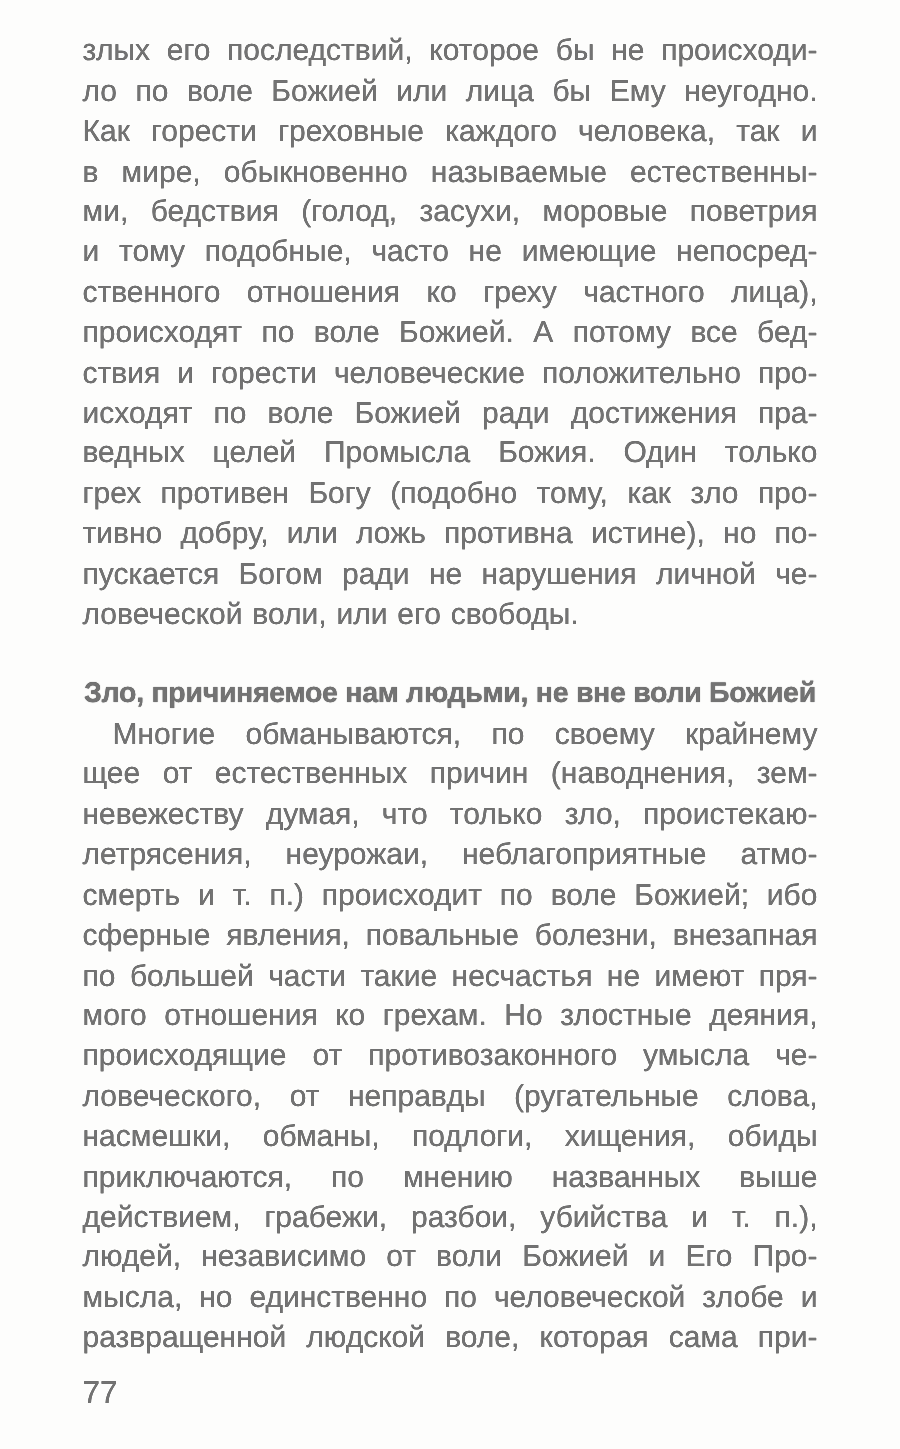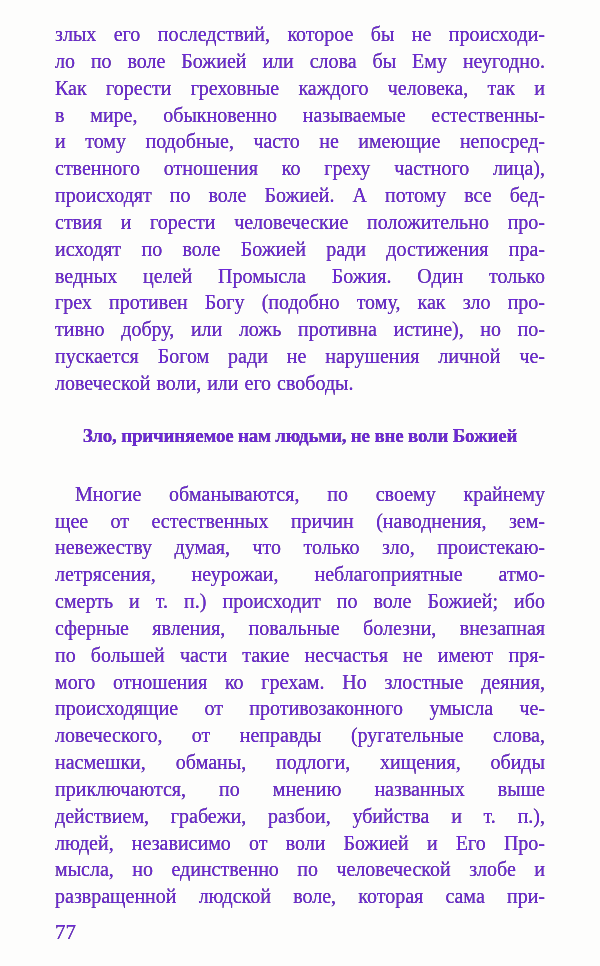--- a/index.html
+++ b/index.html
@@ -7,41 +7,40 @@
     padding: 0;
     background: #fdfdfc;
   }
   .page {
     position: relative;
     width: 600px;
     height: 966px;
     box-sizing: border-box;
     padding: 21px 55px 0 55px;
     background: #fdfdfc;
-    font-family: Liberation Serif, serif;
-    color: #6d28d9;
+    font-family: Liberation Sans, sans-serif;
+    color: #737373;
     overflow: hidden;
   }
   .body-text {
     width: 490px;
   }
   .paragraph .line {
     font-size: 20px;
     line-height: 26.85px;
     word-spacing: 1px;
     text-align: justify;
     text-align-last: justify;
     text-shadow: 0 0 0.4px rgba(22,22,22,0.85);
   }
   .paragraph .line.last {
     text-align-last: left;
   }
   .indent-first .line:first-child {
     text-indent: 20px;
-    margin-top: 31px;
   }
   .heading {
     margin: 26px 0 0 0;
     font-size: 19px;
     line-height: 26.85px;
     font-weight: bold;
     letter-spacing: -0.2px;
     text-align: center;
     white-space: nowrap;
     text-shadow: 0 0 0.5px rgba(22,22,22,0.9);
@@ -55,23 +54,24 @@
   }
 </style>
 </head>
 <body>
 
 <div class="page">
   <div class="body-text">
 
     <div class="paragraph">
         <div class="line">злых его последствий, которое бы не происходи-</div>
-        <div class="line">ло по воле Божией или слова бы Ему неугодно.</div>
+        <div class="line">ло по воле Божией или лица бы Ему неугодно.</div>
         <div class="line">Как горести греховные каждого человека, так и</div>
         <div class="line">в мире, обыкновенно называемые естественны-</div>
+        <div class="line">ми, бедствия (голод, засухи, моровые поветрия</div>
         <div class="line">и тому подобные, часто не имеющие непосред-</div>
         <div class="line">ственного отношения ко греху частного лица),</div>
         <div class="line">происходят по воле Божией. А потому все бед-</div>
         <div class="line">ствия и горести человеческие положительно про-</div>
         <div class="line">исходят по воле Божией ради достижения пра-</div>
         <div class="line">ведных целей Промысла Божия. Один только</div>
         <div class="line">грех противен Богу (подобно тому, как зло про-</div>
         <div class="line">тивно добру, или ложь противна истине), но по-</div>
         <div class="line">пускается Богом ради не нарушения личной че-</div>
         <div class="line last">ловеческой воли, или его свободы.</div>

